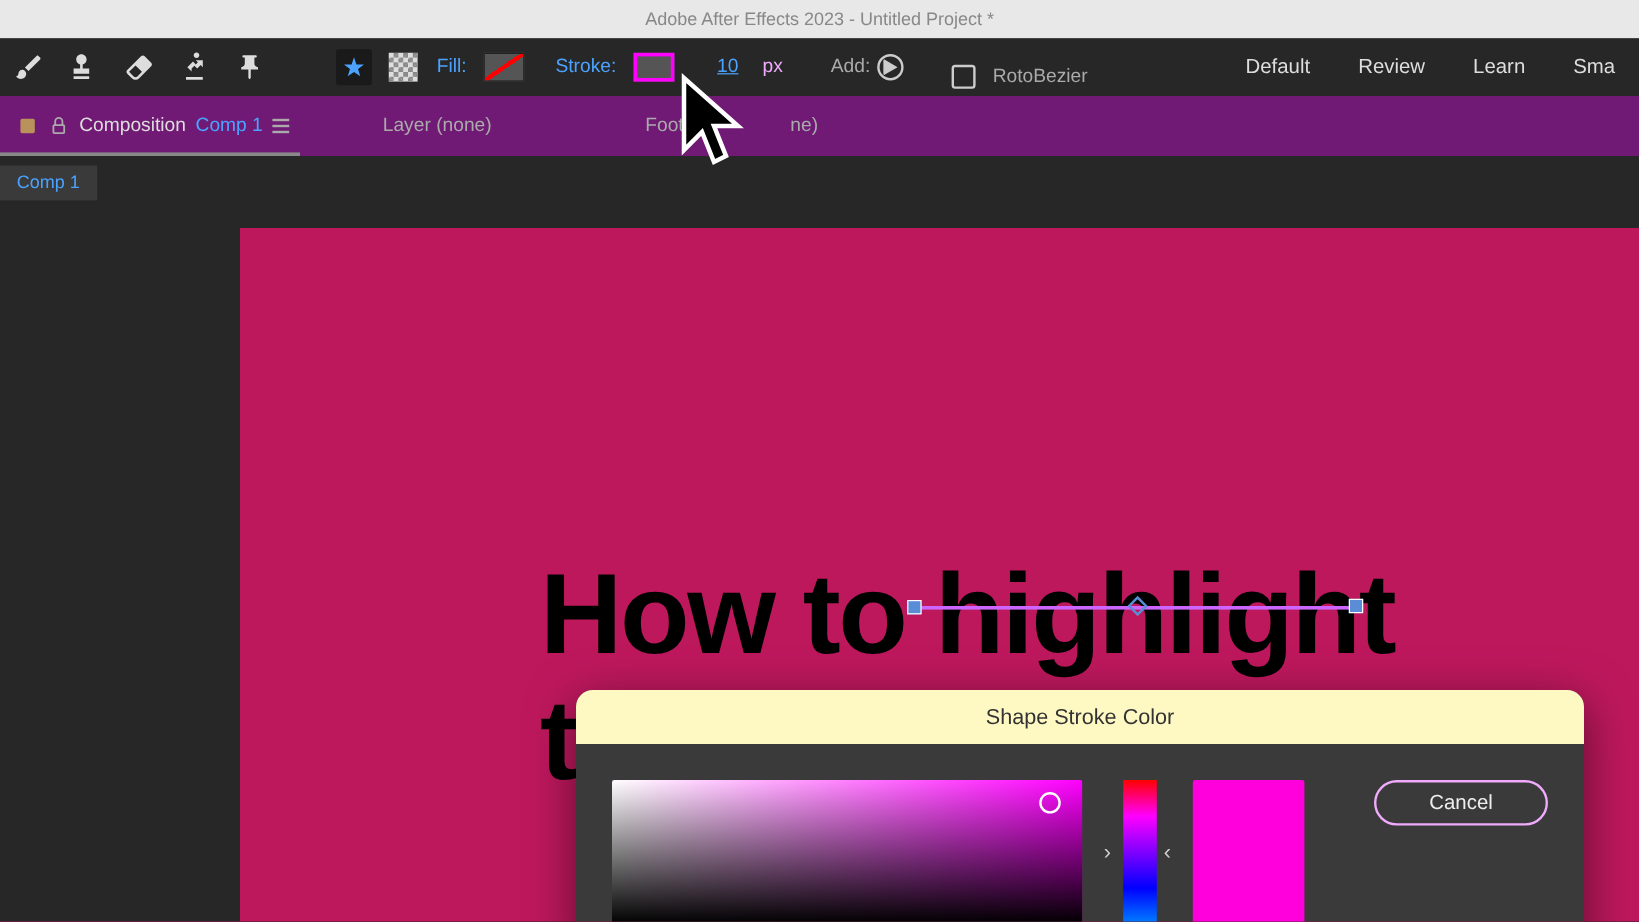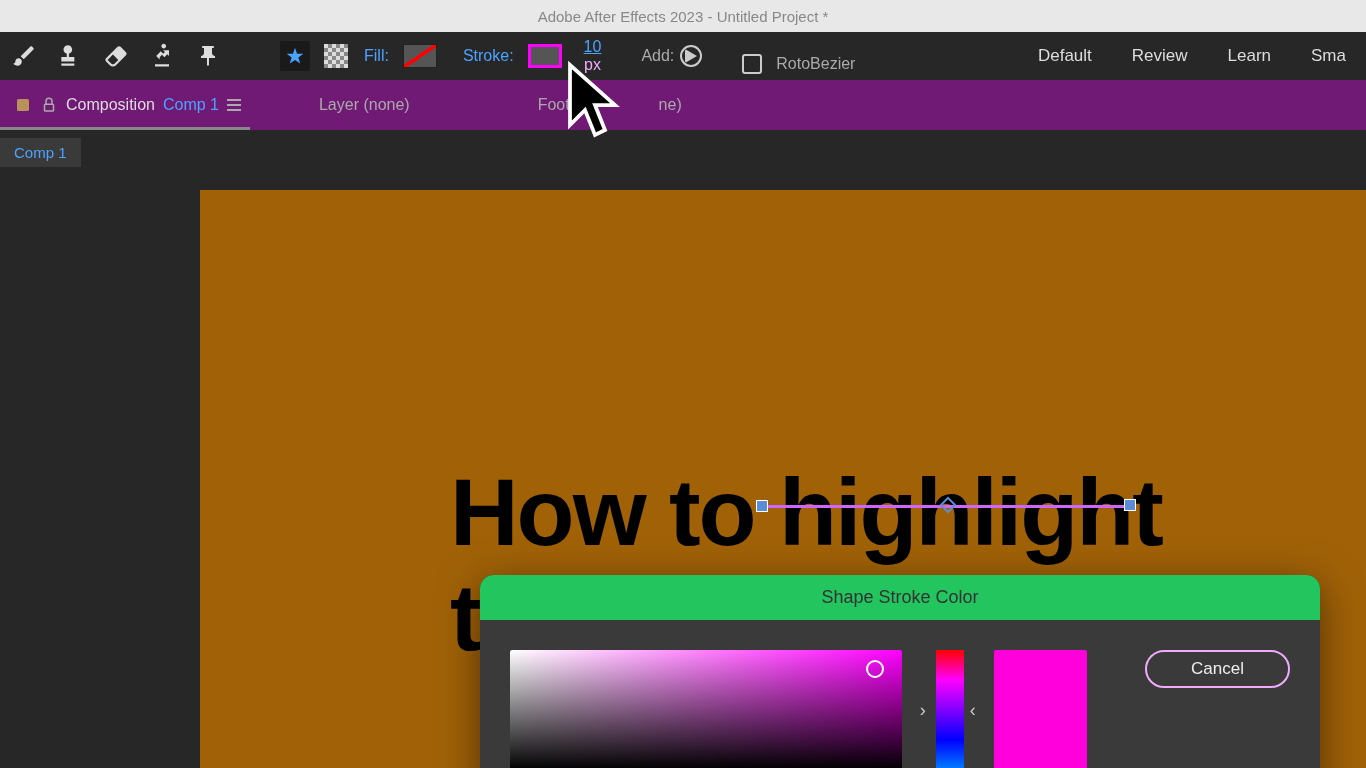--- a/index.html
+++ b/index.html
@@ -36,34 +36,34 @@
   .tab { display: flex; align-items: center; gap: 8px; padding: 8px 14px; color: #aaa; font-size: 16px; }
   .tab.active { color: #ddd; }
   .tab.active .comp-name { color: #4ba3ff; }
   .tab-underline { position: absolute; bottom: 0; left: 0; width: 250px; height: 3px; background: #888; }
   .lock-icon { width: 18px; height: 18px; }
   .hamburger { display: flex; flex-direction: column; gap: 3px; }
   .hamburger span { width: 14px; height: 2px; background: #aaa; }
   
   .comp-chip { display: inline-block; background: #3a3a3a; color: #4ba3ff; font-size: 15px; padding: 6px 14px; margin: 8px 0 0 0; }
   
-  .canvas-area { position: absolute; top: 190px; left: 200px; right: 0; bottom: 0; background: #a16207; }
+  .canvas-area { position: absolute; top: 190px; left: 200px; right: 0; bottom: 0; background: #be185d; }
   .canvas-text { position: absolute; top: 270px; left: 250px; font-size: 95px; font-weight: 800; color: #000; letter-spacing: -2px; line-height: 1.1; }
   .canvas-text .line2 { display: block; }
   
   .path-line { position: absolute; top: 315px; left: 560px; width: 370px; height: 3px; background: #cc66ff; }
   .handle { position: absolute; width: 12px; height: 12px; background: #5b8dd6; border: 1px solid #fff; }
   .handle.h1 { top: 310px; left: 556px; }
   .handle.h2 { top: 309px; left: 742px; transform: rotate(45deg); background: transparent; border: 2px solid #5b8dd6; }
   .handle.h3 { top: 309px; left: 924px; }
   
   .cursor-arrow { position: absolute; top: 60px; left: 565px; z-index: 100; pointer-events: none; }
   
   .color-dialog { position: absolute; top: 575px; left: 480px; width: 840px; background: #3a3a3a; border-radius: 14px; box-shadow: 0 10px 40px rgba(0,0,0,0.5); overflow: hidden; }
-  .dialog-title { background: #22c55e; color: #333; padding: 12px; text-align: center; font-size: 18px; font-weight: 500; }
+  .dialog-title { background: #fef9c3; color: #333; padding: 12px; text-align: center; font-size: 18px; font-weight: 500; }
   .dialog-body { padding: 30px; display: flex; gap: 18px; align-items: flex-start; }
   .sat-val { width: 420px; height: 120px; background: linear-gradient(to bottom, transparent, #000), linear-gradient(to right, #fff, #ff00ff); position: relative; border-radius: 2px; }
   .sv-cursor { position: absolute; top: 10px; right: 18px; width: 18px; height: 18px; border: 2px solid #fff; border-radius: 50%; }
   .hue-bar { width: 28px; height: 120px; background: linear-gradient(to bottom, #ff0000, #ff00ff, #8000ff, #0000ff, #0080ff); }
   .hue-arrows { width: 60px; display: flex; justify-content: space-between; color: #ccc; font-size: 18px; align-items: center; height: 120px; position: relative; }
   .hue-arrows .hb { position: absolute; left: 16px; top: 0; }
   .preview-sw { width: 100px; height: 120px; background: #ff00dd; border-radius: 2px; }
   .dialog-buttons { display: flex; flex-direction: column; gap: 16px; margin-left: 40px; }
   .dlg-btn { width: 145px; height: 38px; border: 2px solid #f0abfc; background: transparent; color: #eee; font-size: 17px; border-radius: 20px; cursor: pointer; }
   .dlg-btn.primary { border: 3px solid #fff; }
@@ -118,21 +118,21 @@
   <div class="tool-section" style="">
     <span class="prop-label">Fill:</span>
     <div class="fill-swatch"></div>
   </div>
 
   <div class="tool-section" style="margin-left: 10px;">
     <span class="prop-label">Stroke:</span>
     <div class="stroke-swatch"></div>
   </div>
 
-  <div class="tool-section" style="margin-left: 6px; gap:0;flex-direction:column;">
+  <div class="tool-section" style="margin-left: 20px; gap:20px;">
     <span class="stroke-value">10</span>
     <span class="px-label">px</span>
   </div>
 
   <div class="tool-section" style="margin-left: 24px; gap:6px;">
     <span class="prop-label gray">Add:</span>
     <div class="add-circle">
         <span class="add-tri"></span>
       </div>
   </div>

